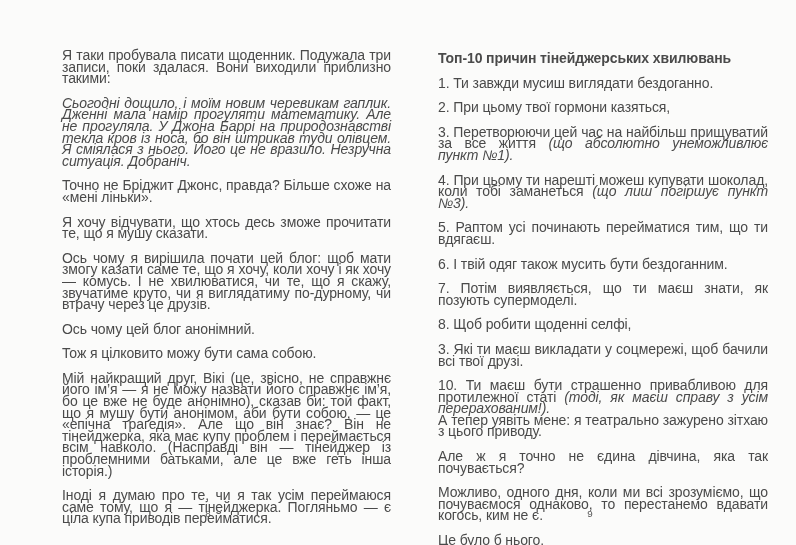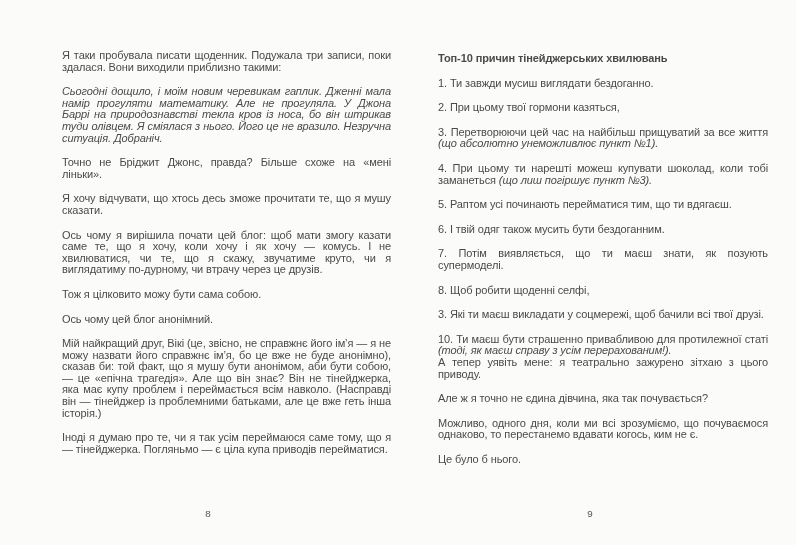--- a/index.html
+++ b/index.html
@@ -17,21 +17,21 @@
     color: #4a4a4a;
   }
   .page { position: absolute; top: 0; height: 545px; }
   .page-left  { left: 62px;  width: 329px; }
   .page-right { left: 438px; width: 330px; }
   .textblock { position: absolute; left: 0; width: 100%; }
   .page-left  .textblock { top: 50px; }
   .page-right .textblock { top: 53px; }
   .textblock p {
     margin: 0 0 13px 0;
-    font-size: 11px;
+    font-size: 14px;
     line-height: 11.6px;
     letter-spacing: -0.1px;
     text-align: justify;
     color: #4a4a4a;
   }
   .textblock p:last-child { margin-bottom: 0; }
   .it { font-style: italic; }
   .heading {
     margin: 0 0 14px 0;
     font-size: 10.2px;
@@ -57,22 +57,22 @@
 
 <div class="spread">
 
   <div class="page page-left">
     <div class="textblock">
         <p><span>Я таки пробувала писати щоденник. Подужала три записи, поки здалася. Вони виходили приблизно такими:</span></p>
         <p><span class="it">Сьогодні дощило, і моїм новим черевикам гаплик. Дженні мала намір прогуляти математику. Але не прогуляла. У Джона Баррі на природознавстві текла кров із носа, бо він штрикав туди олівцем. Я сміялася з нього. Його це не вразило. Незручна ситуація. Добраніч.</span></p>
         <p><span>Точно не Бріджит Джонс, правда? Більше схоже на «мені ліньки».</span></p>
         <p><span>Я хочу відчувати, що хтось десь зможе прочитати те, що я мушу сказати.</span></p>
         <p><span>Ось чому я вирішила почати цей блог: щоб мати змогу казати саме те, що я хочу, коли хочу і як хочу — комусь. І не хвилюватися, чи те, що я скажу, звучатиме круто, чи я виглядатиму по-дурному, чи втрачу через це друзів.</span></p>
+        <p><span>Ось чому цей блог анонімний.</span></p>
         <p><span>Тож я цілковито можу бути сама собою.</span></p>
-        <p><span>Ось чому цей блог анонімний.</span></p>
         <p><span>Мій найкращий друг, Вікі (це, звісно, не справжнє його ім’я — я не можу назвати його справжнє ім’я, бо це вже не буде анонімно), сказав би: той факт, що я мушу бути анонімом, аби бути собою, — це «епічна трагедія». Але що він знає? Він не тінейджерка, яка має купу проблем і переймається всім навколо. (Насправді він — тінейджер із проблемними батьками, але це вже геть інша історія.)</span></p>
         <p><span>Іноді я думаю про те, чи я так усім переймаюся саме тому, що я — тінейджерка. Погляньмо — є ціла купа приводів перейматися.</span></p>
       </div>
     <div class="folio folio-left">8</div>
   </div>
 
   <div class="page page-right">
     <div class="textblock">
       <p class="heading">Топ-10 причин тінейджерських хвилювань</p>
       <div>

